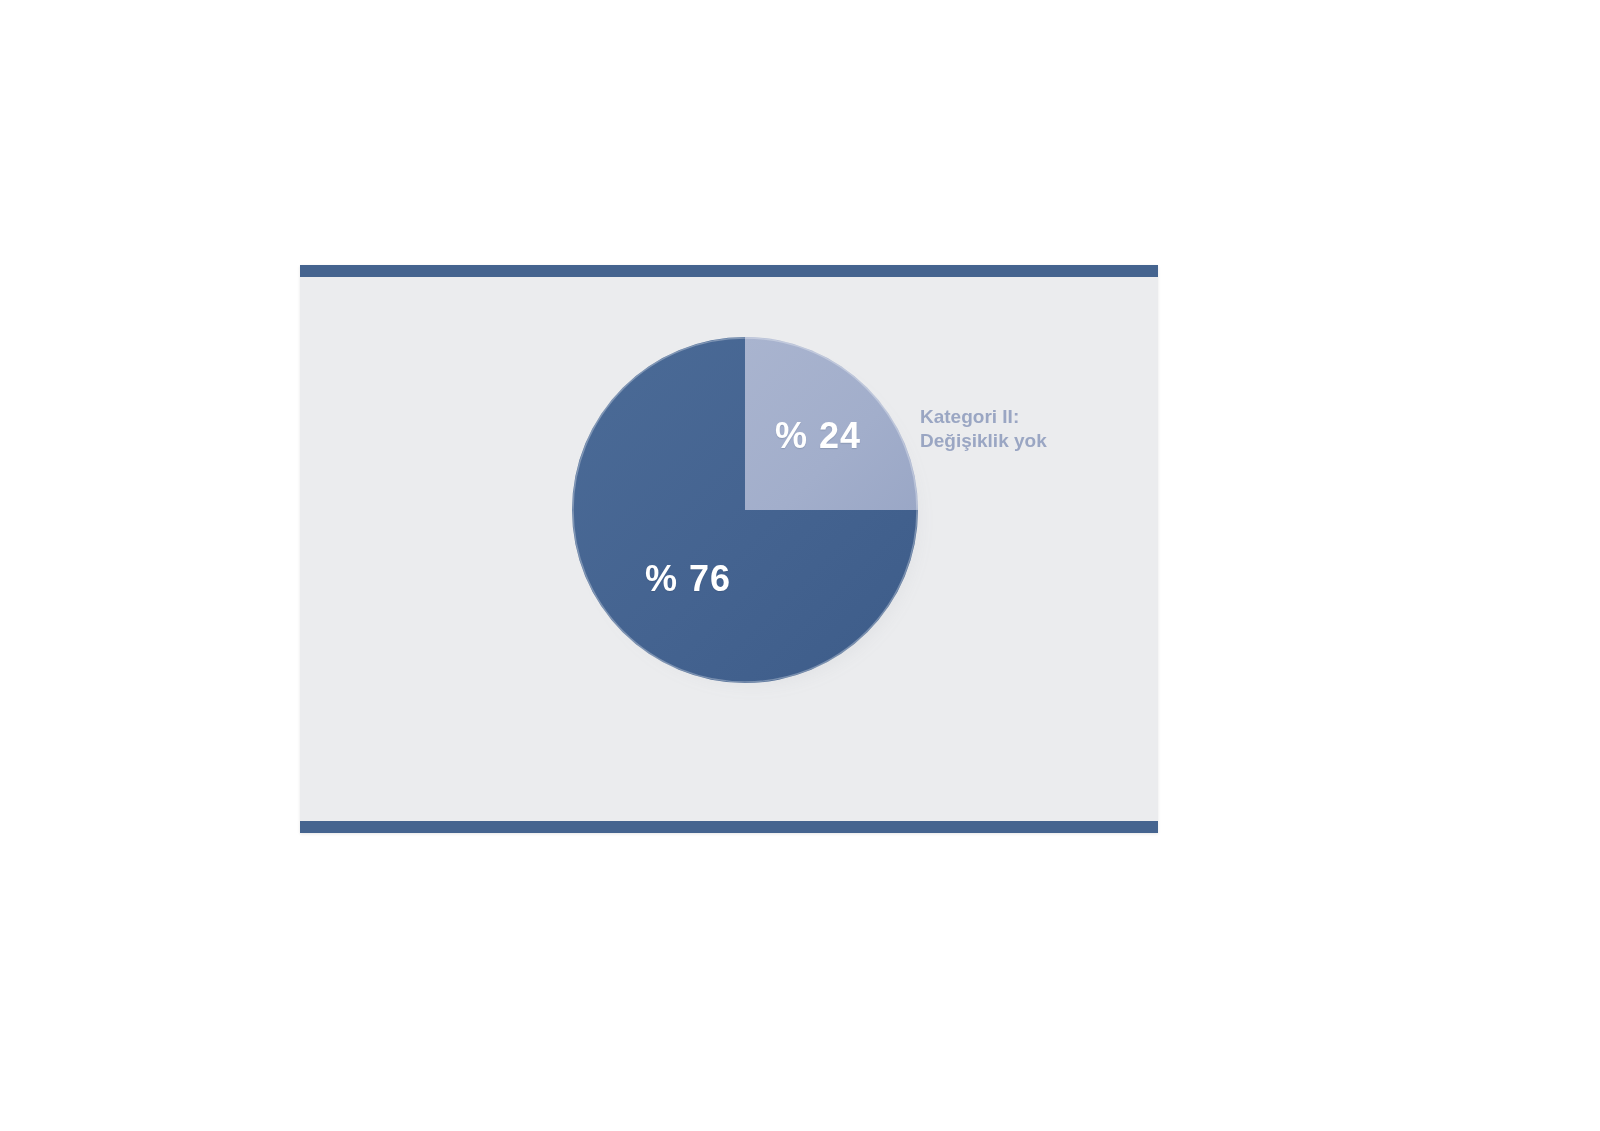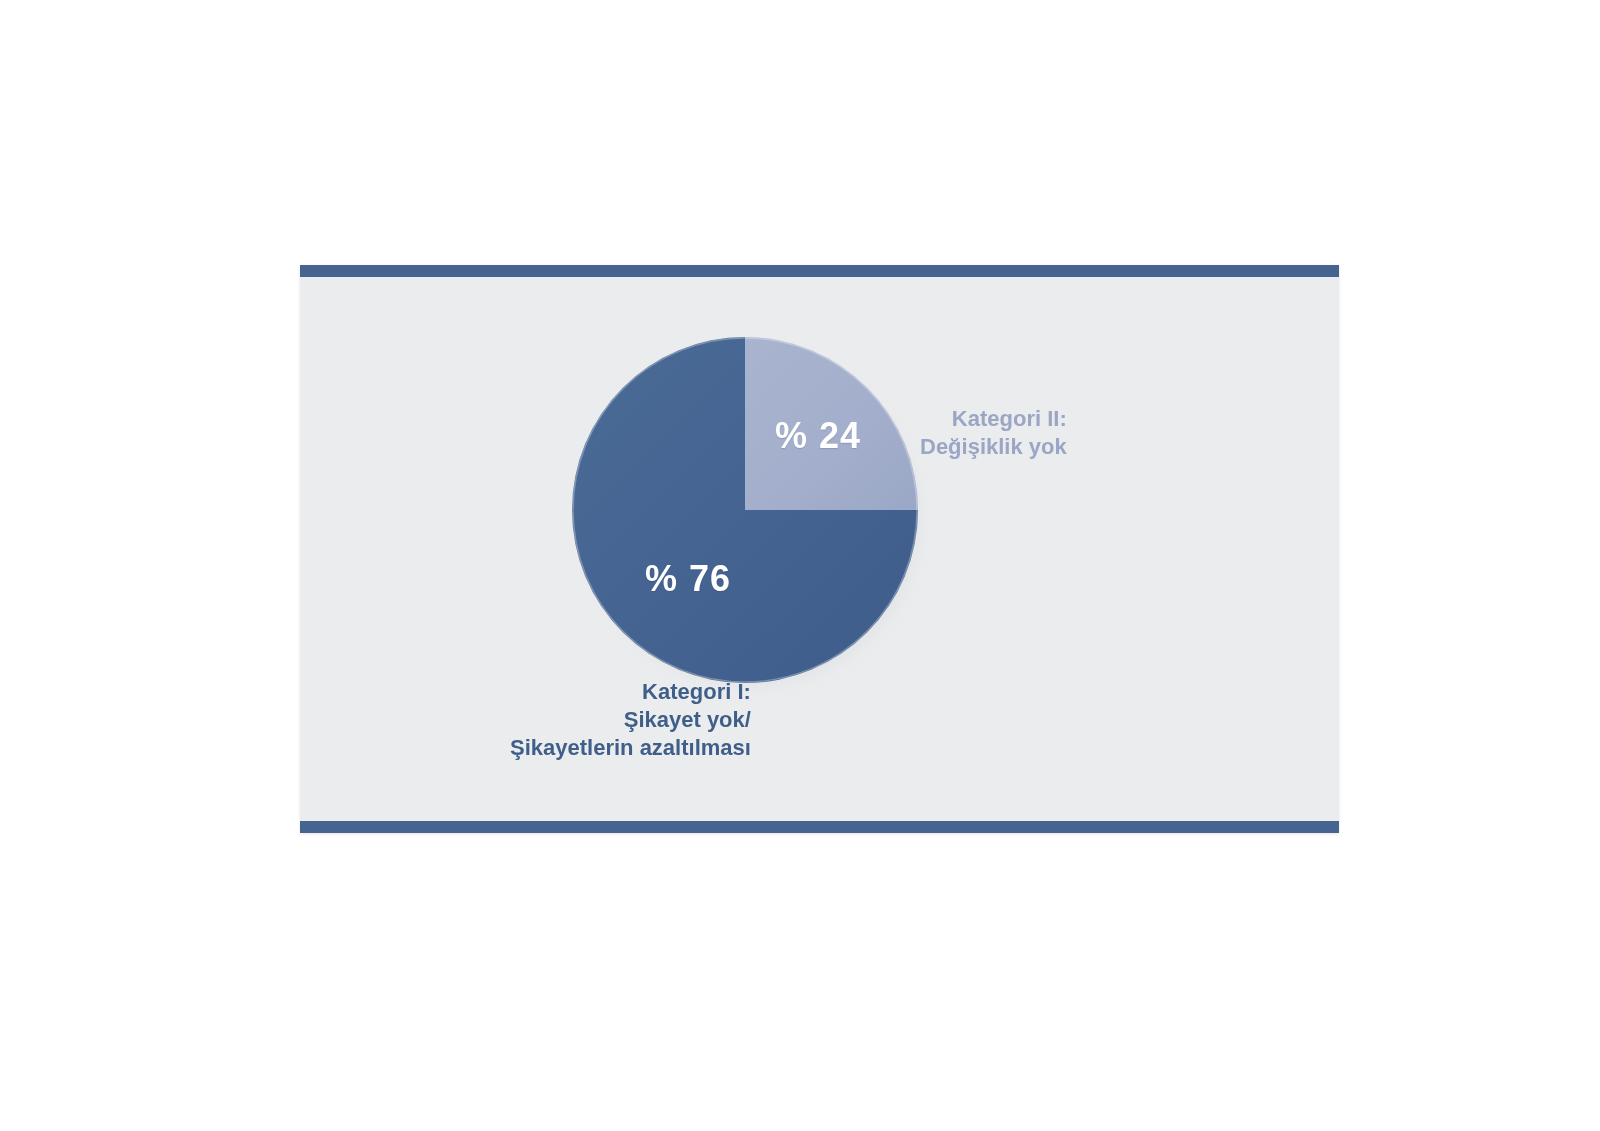--- a/index.html
+++ b/index.html
@@ -14,25 +14,24 @@
     overflow: hidden;
     font-family: "Liberation Sans", sans-serif;
     -webkit-font-smoothing: antialiased;
   }
 
   
   #slide-panel {
     position: absolute;
     left: 300px;
     top: 265px;
-    width: 1039px;
+    width: 858px;
     height: 568px;
     background: #ebecee;
     box-shadow: 0 1px 3px rgba(0,0,0,0.10);
-    text-align: right;
   }
 
   .accent-bar {
     position: absolute;
     left: 0;
     width: 100%;
     height: 12px;
     background: #45648f;
   }
   #accent-bar-top   { top: 0; }
@@ -73,21 +72,21 @@
     letter-spacing: 1px;
     white-space: nowrap;
     text-shadow: 0 1px 1px rgba(40,55,80,0.18);
   }
   #slice-value-2 { left: 475px; top: 150px; }  
   #slice-value-1 { left: 337px; top: 293px; margin-left: 8px; }  
 
   
   .callout {
     position: absolute;
-    font-size: 22px;
+    font-size: 19px;
     font-weight: bold;
     line-height: 1.27;
     white-space: pre-line;
   }
   #callout-kategori-2 {
     left: 620px;
     top: 140px;
     color: #9aa6c3;
   }
   #callout-kategori-1 {
@@ -129,18 +128,15 @@
     </svg>
   </div>
 
   <div class="slice-value" id="slice-value-2">% 24</div>
 
   <div class="slice-value" id="slice-value-1">% 76</div>
 
   <div class="callout" id="callout-kategori-2">Kategori II:
 Değişiklik yok</div>
 
-  <div class="callout" id="callout-kategori-1">Kategori I:
-Şikayet yok/
-Şikayetlerin azaltılması</div>
 
   <div class="accent-bar" id="accent-bar-bottom"></div>
 </div>
 
 </body></html>

